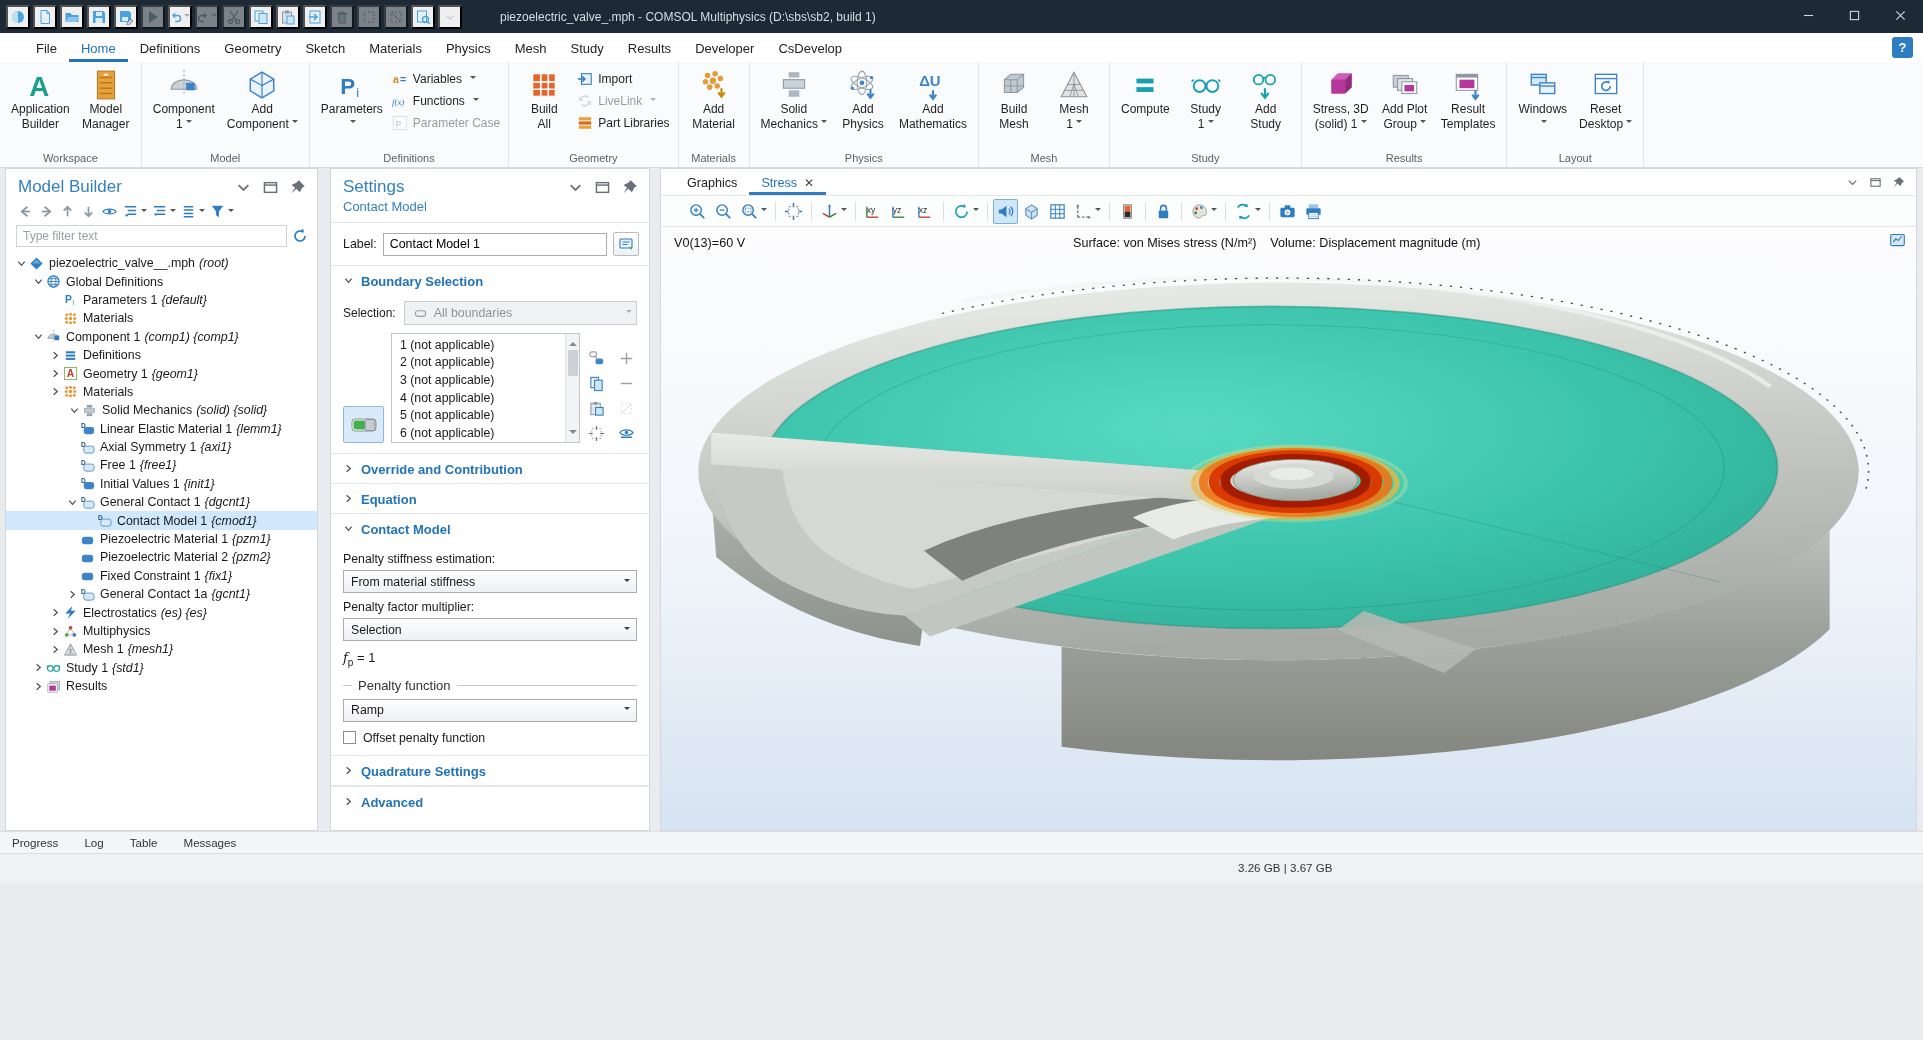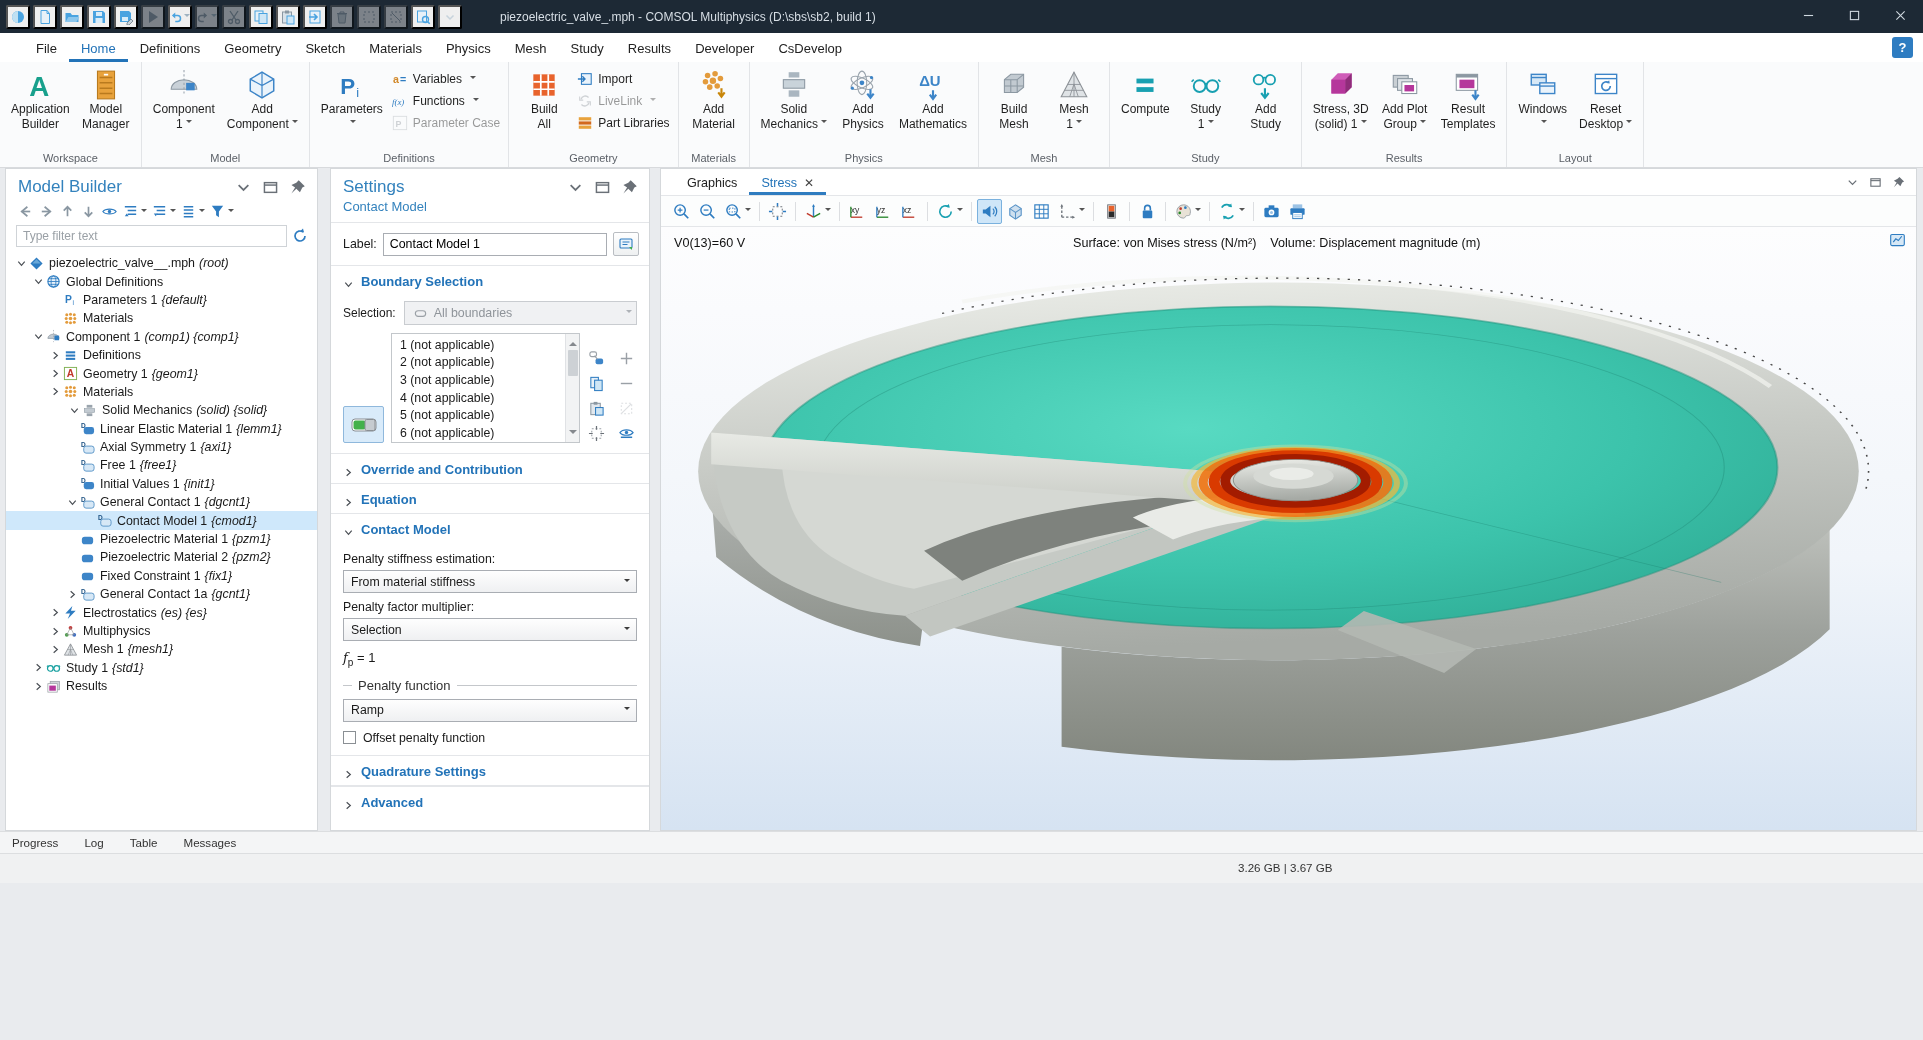--- a/index.html
+++ b/index.html
@@ -66,21 +66,21 @@
   .tico .ic{width:15px;height:15px;display:block}
   .ttag{font-style:italic;margin-left:4px}
 
   
   .settings-subtitle{color:#3382bd;font-size:13px;padding:0 12px 8px;border-bottom:1px solid #e4e6e9}
   .label-row{display:flex;align-items:center;gap:6px;padding:9px 10px 9px 12px;border-bottom:1px solid #e4e6e9}
   .fld-label{font-size:12.4px}
   .label-input{flex:1;height:23px;border:1px solid #a9adb3;padding:0 6px;font-size:12.4px;font-family:inherit}
   .sq-btn{width:26px;height:24px;border:1px solid #b9bdc2;background:linear-gradient(#fff,#eef0f1);border-radius:2px;display:flex;align-items:center;justify-content:center;padding:0}
   .sq-btn .ic{width:16px;height:16px;display:block}
-  .sect-h{display:flex;align-items:flex-end;gap:7px;padding:8px 12px 6px;font-size:13px;font-weight:bold;color:#2273b8;background:none;border:none;width:100%;font-family:inherit;text-align:left}
+  .sect-h{display:flex;align-items:flex-start;gap:7px;padding:8px 12px 6px;font-size:13px;font-weight:bold;color:#2273b8;background:none;border:none;width:100%;font-family:inherit;text-align:left}
   .sect-h .ic{width:11px;height:11px;display:block;flex:0 0 11px}
   .sect-div{border-top:1px solid #e4e6e9}
   .sect-body{padding:2px 12px 10px}
   .sel-row{display:flex;align-items:center;gap:8px;margin:4px 0 8px}
   .sel-drop{flex:1;height:24px;background:#f0f1f3;border:1px solid #c9ccd0;display:flex;align-items:center;gap:6px;padding:0 4px 0 8px;color:#8f949a;font-size:12.4px}
   .sel-drop .ic{width:15px;height:15px}
   .sel-drop .caret{border-top-color:#aeb2b7;margin-left:auto}
   .bsel{display:flex;gap:7px;align-items:flex-end}
   .tog-btn{width:41px;height:37px;border:1px solid #8fb8dc;background:#d9ebfa;border-radius:2px;display:flex;align-items:center;justify-content:center;padding:0}
   .tog-btn .ic{width:26px;height:18px;display:block}
@@ -107,21 +107,21 @@
   .chk-row{display:flex;align-items:center;gap:7px;margin-top:9px;font-size:12.3px}
   .chk{width:13px;height:13px;border:1px solid #8a8f94;background:#fff}
 
   
   .gtabs{height:27px;display:flex;align-items:flex-end;padding-left:14px;border-bottom:1px solid #e4e6e9;background:#fff;position:relative}
   .gtab{display:flex;align-items:center;gap:7px;padding:5px 12px 5px;font-size:12.6px;color:#222}
   .gtab.active{color:#2273b8;box-shadow:inset 0 -3px 0 #2f7cc0}
   .gtab .x{font-size:12px;color:#444}
   .gt-icons{position:absolute;right:10px;top:6px;display:flex;gap:8px}
   .gt-icons .ic{width:13px;height:13px;display:block}
-  .gtoolbar{height:31px;display:flex;align-items:center;gap:1px;padding-left:8px;border-bottom:1px solid #e4e6e9;background:#fcfdfd}
+  .gtoolbar{height:31px;display:flex;align-items:center;gap:1px;padding-left:24px;border-bottom:1px solid #e4e6e9;background:#fcfdfd}
   .gtb{display:flex;align-items:center;border:1px solid transparent;background:none;padding:2px 2px;border-radius:2px}
   .gtb .ic{width:19px;height:19px;display:block}
   .gtb.act{background:#cfe6f8;border-color:#7ab1de}
   .gsep{width:1px;height:19px;background:#dcdee1;margin:0 4px}
   .gcanvas{flex:1;position:relative;overflow:hidden}
   .gcanvas svg.scene{position:absolute;inset:0;width:100%;height:100%}
   .anno-left{position:absolute;left:13px;top:9px;font-size:12.6px;color:#111}
   .anno-legend{position:absolute;left:412px;top:9px;font-size:12.6px;color:#111;white-space:nowrap}
   .anno-legend .sp{display:inline-block;width:14px}
   .corner-ic{position:absolute;right:10px;top:5px;width:17px;height:17px}

